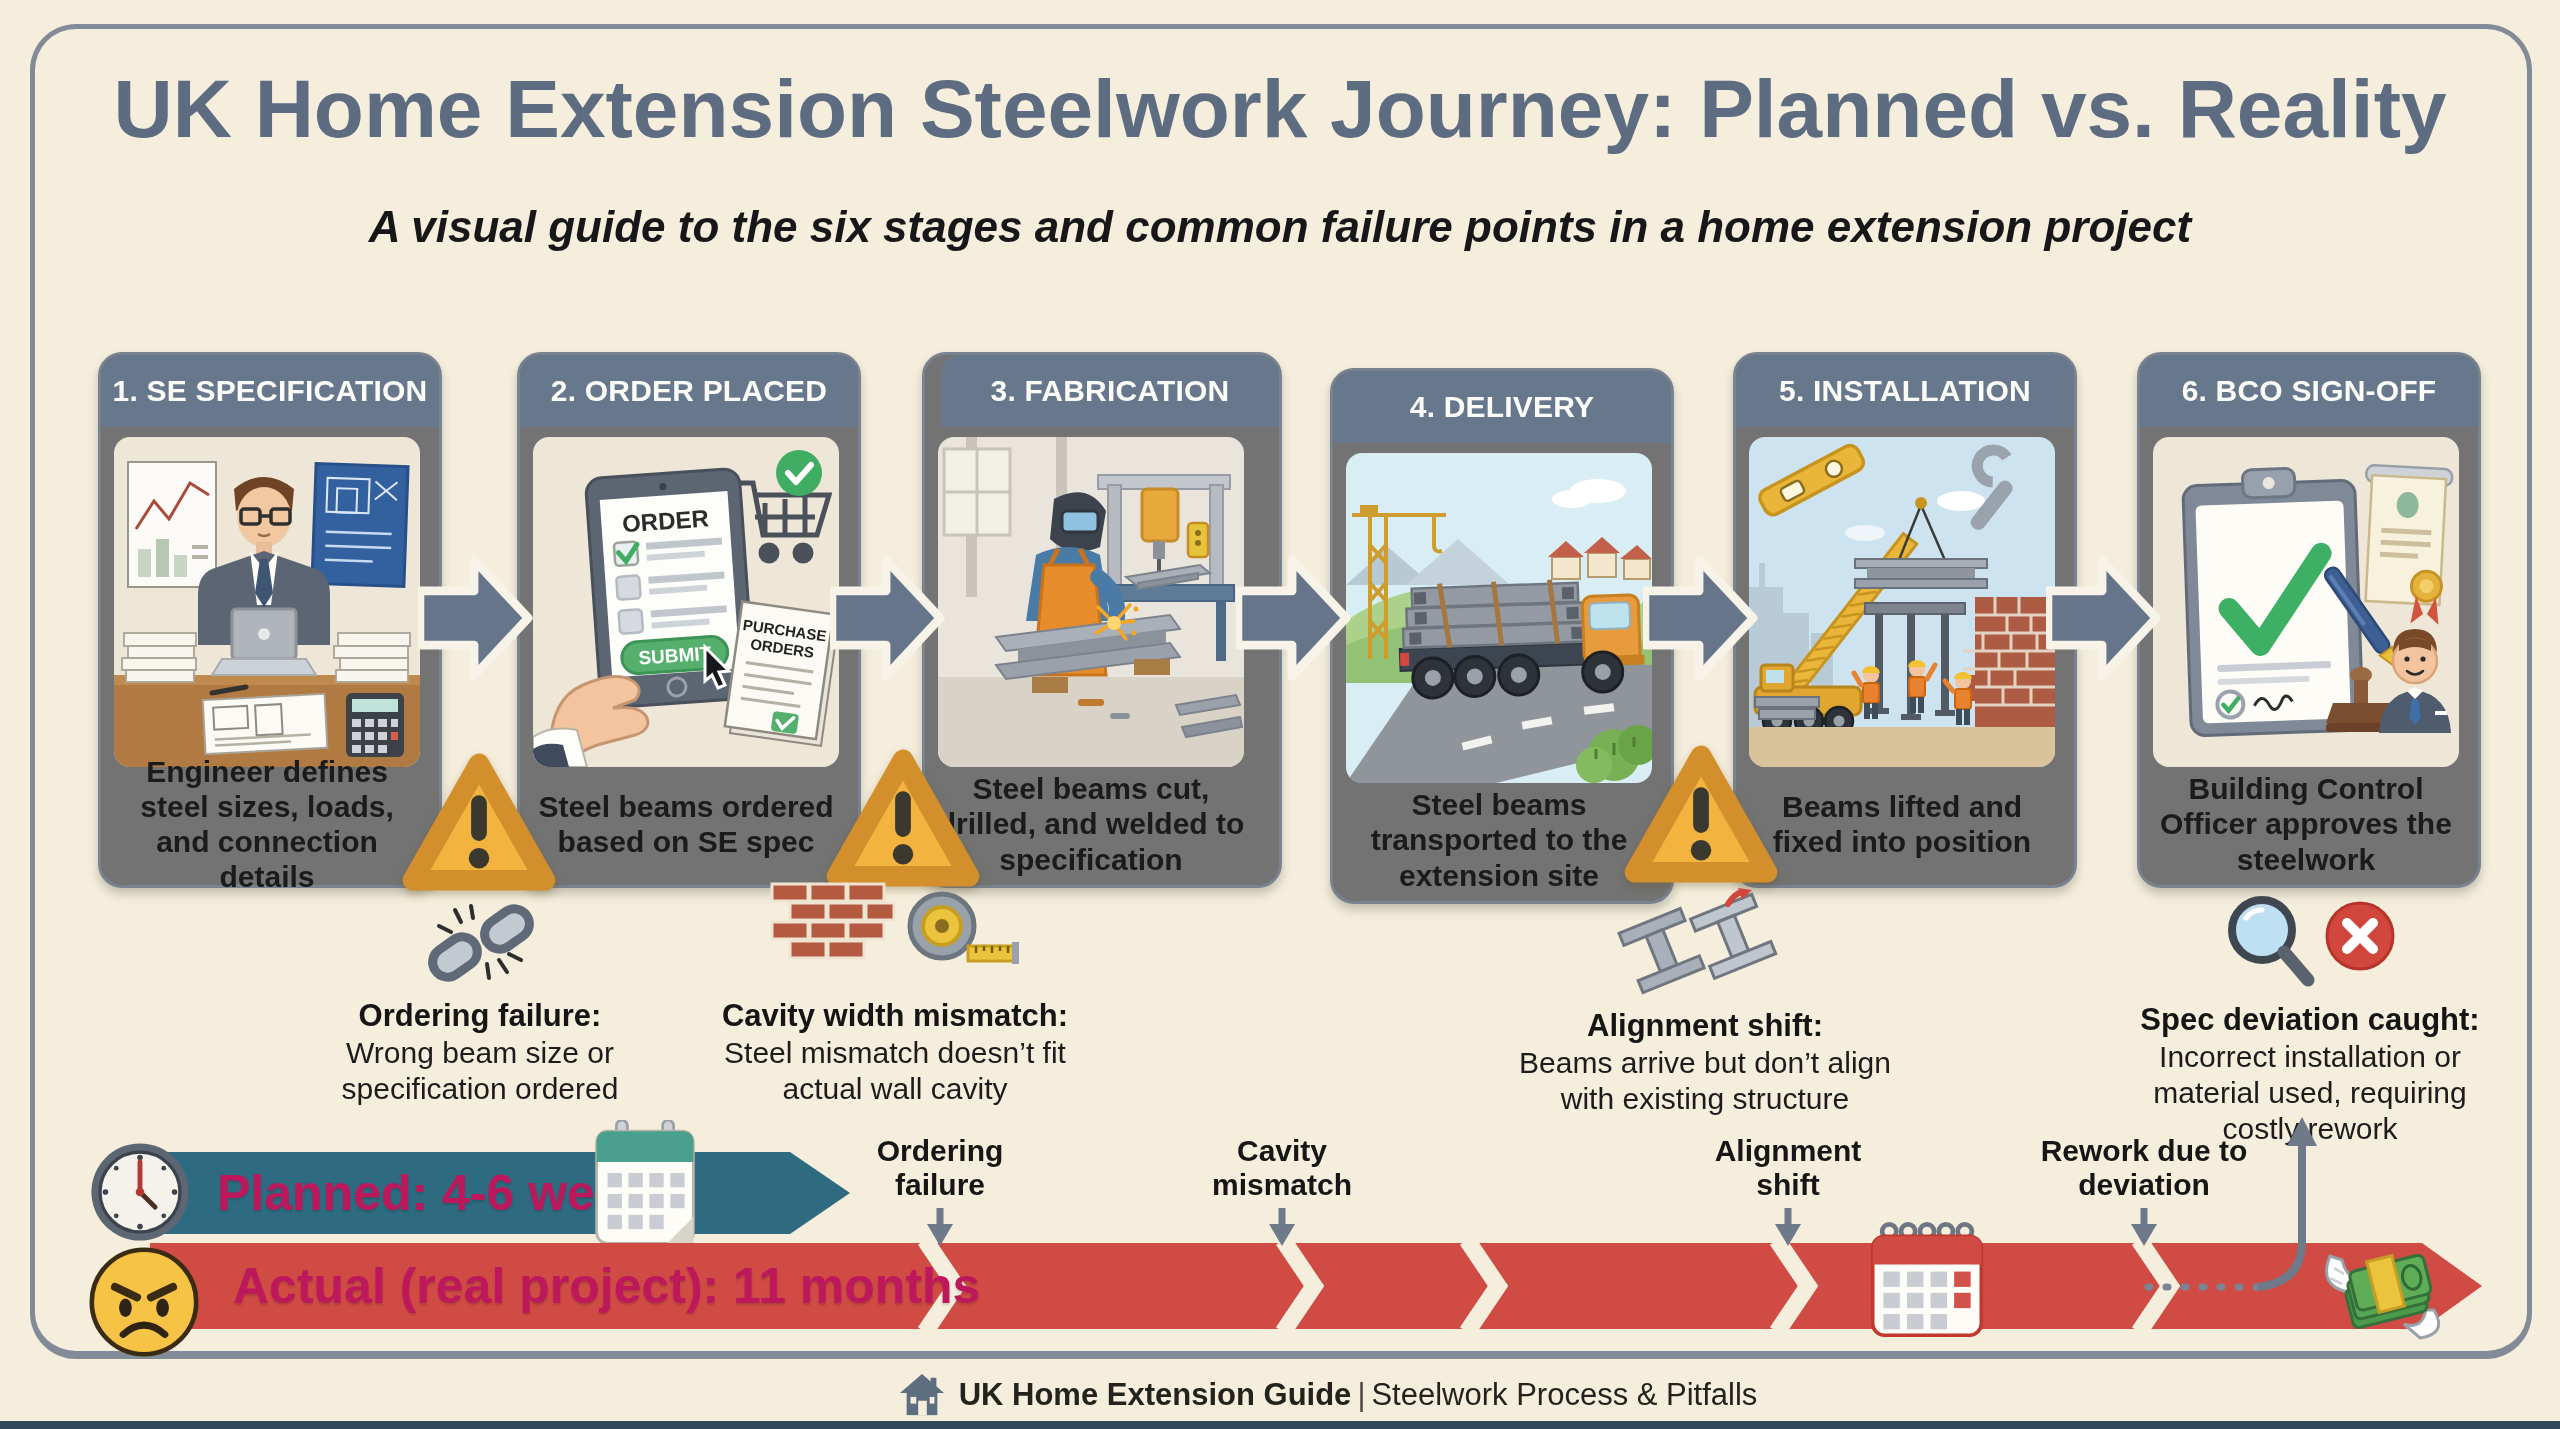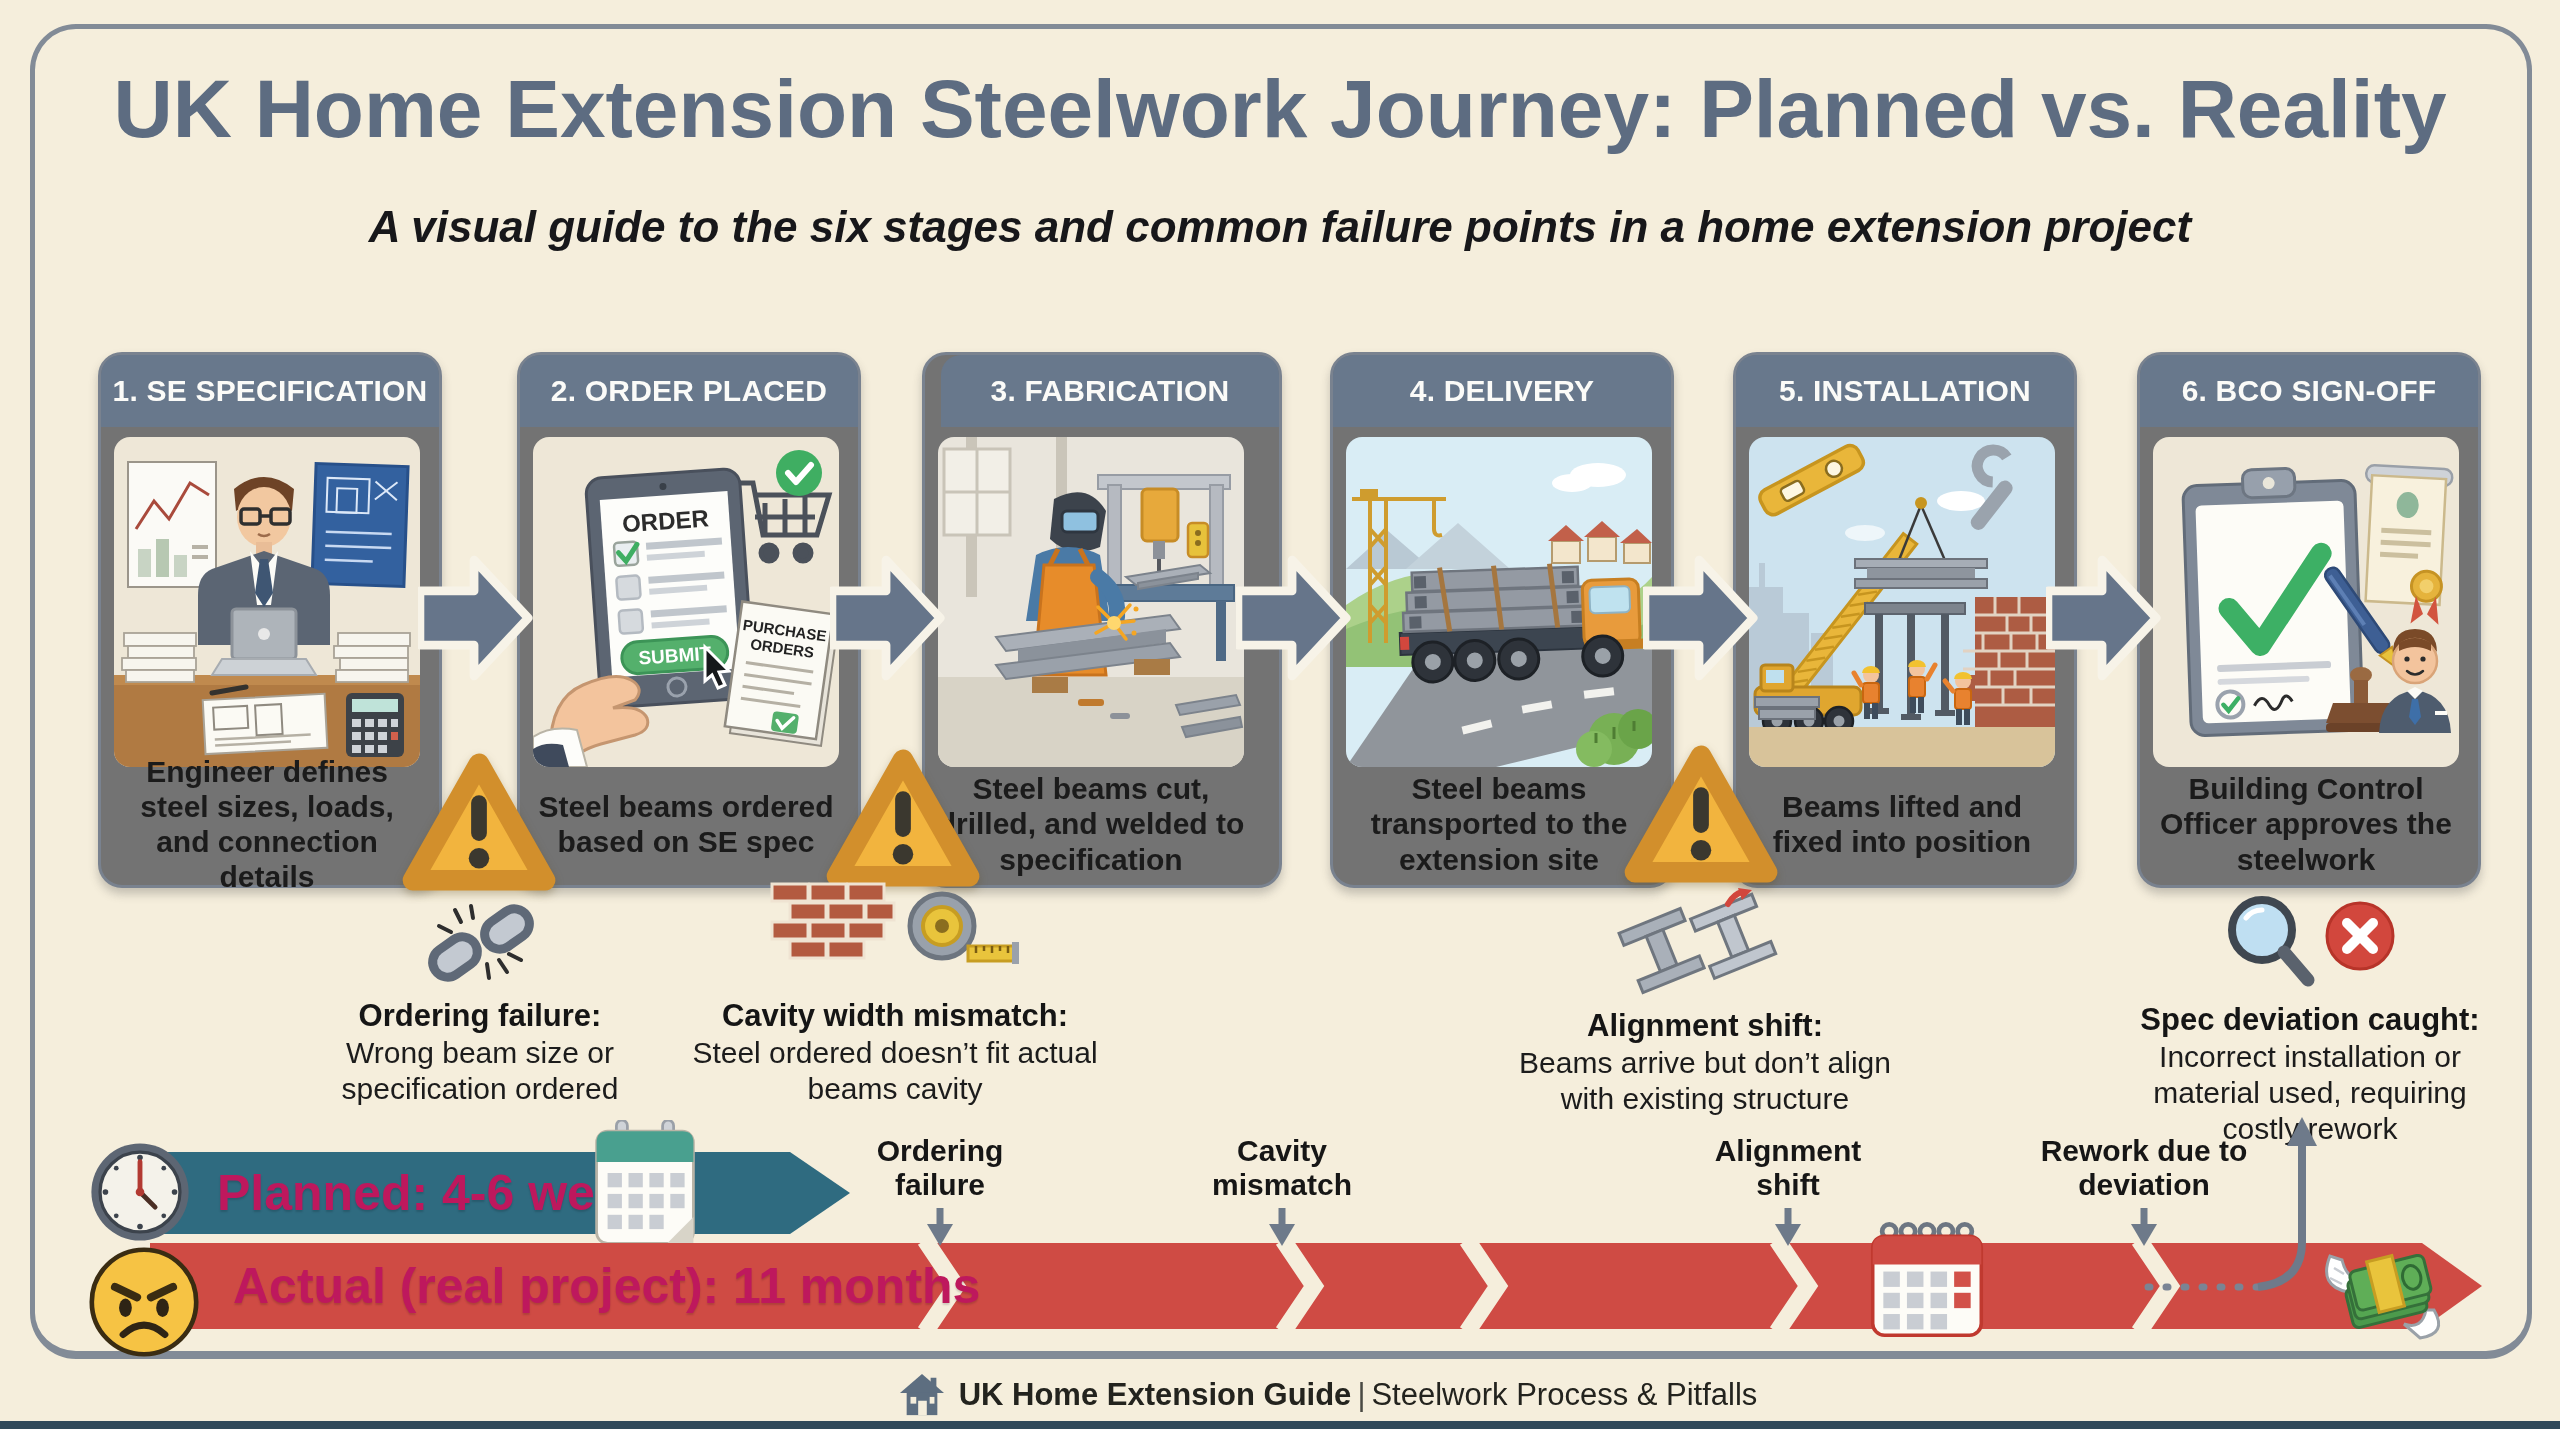--- a/index.html
+++ b/index.html
@@ -225,21 +225,21 @@
           <circle cx="196" cy="196" r="2.5" fill="#f5a623"></circle>
         <polygon points="238,268 298,258 302,268 242,278" fill="#9aa1aa" stroke="#7c838c" stroke-width="2"></polygon>
         <polygon points="244,290 302,280 304,290 248,300" fill="#8b929b" stroke="#7c838c" stroke-width="2"></polygon>
         <rect x="140" y="262" width="26" height="7" rx="3" fill="#c07a2e"></rect>
         <rect x="172" y="276" width="20" height="6" rx="3" fill="#8c9199"></rect>
       </svg>
     </div>
     <div class="card-caption">Steel beams cut, drilled, and welded to specification</div>
   </div>
 
-  <div class="card" style="left:1330px;">
+  <div class="card" style="left:1330px;margin-top:16px;">
     <div class="card-header">4. DELIVERY</div>
     <div class="card-illo">
       <svg width="306" height="330" viewBox="0 0 306 330">
         <rect width="306" height="330" fill="#d9edf5"></rect>
         <ellipse cx="252" cy="38" rx="28" ry="12" fill="#ffffff"></ellipse>
           <ellipse cx="226" cy="46" rx="20" ry="9" fill="#ffffff"></ellipse>
         <path d="M0,132 L42,94 L86,132 Z" fill="#b9c9d4"></path>
           <path d="M60,132 L112,86 L164,132 Z" fill="#c3d2db"></path>
         <path d="M0,168 Q80,112 170,152 T306,140 L306,210 L0,210 Z" fill="#acd18a"></path>
         <path d="M0,192 Q100,150 200,178 T306,176 L306,230 L0,230 Z" fill="#93c276"></path>
@@ -536,21 +536,21 @@
         </g>
         <circle cx="172" cy="44" r="32" fill="#99a1ab" stroke="#6d757f" stroke-width="5"></circle>
         <circle cx="172" cy="44" r="19" fill="#e9c43c" stroke="#c79d22" stroke-width="4"></circle>
         <circle cx="172" cy="44" r="7" fill="#8a6d1f"></circle>
         <rect x="198" y="64" width="46" height="15" fill="#e9c43c" stroke="#c79d22" stroke-width="3"></rect>
         <path d="M206,64 v7 M214,64 v5 M222,64 v7 M230,64 v5 M238,64 v7" stroke="#7a5c12" stroke-width="2.5"></path>
         <rect x="242" y="60" width="7" height="22" fill="#9aa1ab"></rect>
       </svg>
     </div>
     <div class="f-title">Cavity width mismatch:</div>
-    <div class="f-desc">Steel ordered doesn’t fit actual beams cavity</div>
+    <div class="f-desc">Steel mismatch doesn’t fit actual wall cavity</div>
   </div>
 
   <div class="failure" style="left:2115px;top:888px;width:390px;">
     <div class="f-icon">
       <svg width="200" height="106" viewBox="0 0 200 106">
         <circle cx="52" cy="42" r="30" fill="#bfdff2" stroke="#3f4750" stroke-width="8"></circle>
         <path d="M36,30 q6,-8 16,-8" stroke="#ffffff" stroke-width="5" fill="none" stroke-linecap="round"></path>
         <line x1="74" y1="64" x2="98" y2="92" stroke="#5a626d" stroke-width="13" stroke-linecap="round"></line>
         <circle cx="150" cy="48" r="33" fill="#d2473d" stroke="#b73429" stroke-width="3"></circle>
         <g stroke="#ffffff" stroke-width="10" stroke-linecap="round">

